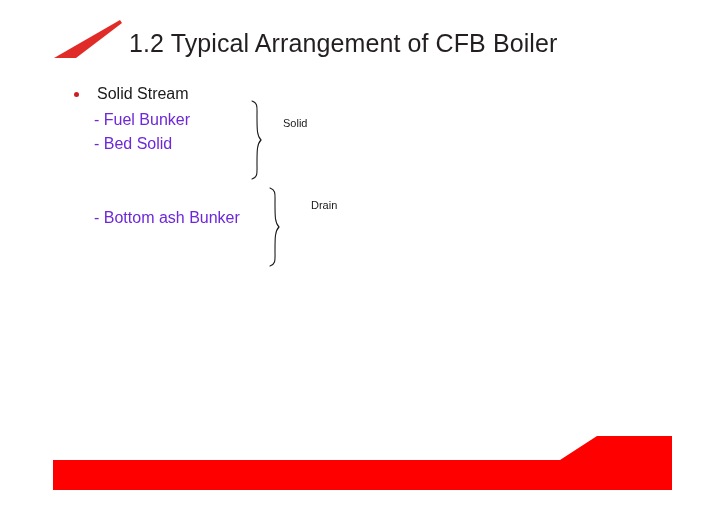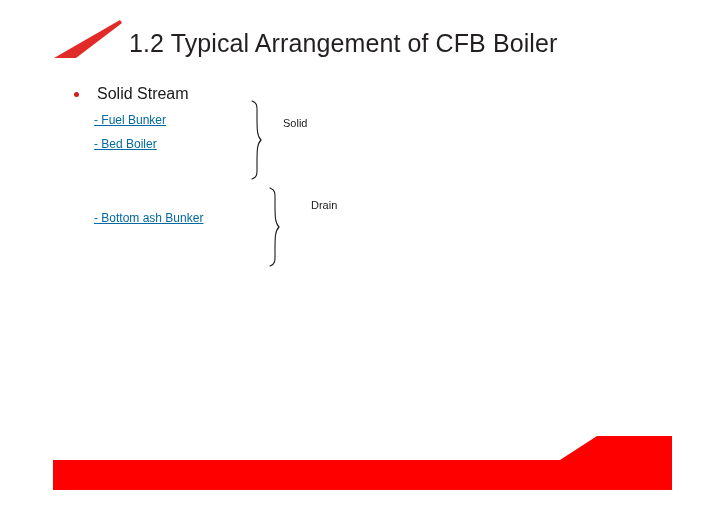--- a/index.html
+++ b/index.html
@@ -67,25 +67,24 @@
     top: 84px;
     font-size: 16px;
     line-height: 20px;
     color: #1a1a1a;
     white-space: nowrap;
   }
 
   .lvl2-text {
     position: absolute;
     left: 94px;
-    font-size: 12px;
+    font-size: 16px;
     line-height: 20px;
-    color: #0369a1;
+    color: #6d28d9;
     white-space: nowrap;
-    text-decoration: underline;
   }
 
   .feed-item-0 { top: 110px; }
   .feed-item-1 { top: 134px; }
   .feed-item-2 { top: 158px; }
 
   .drain-item-0 { top: 208px; }
   .drain-item-1 { top: 232px; }
 
   
@@ -142,21 +141,21 @@
   </svg>
 
   <div id="page-title">1.2 Typical Arrangement of CFB Boiler</div>
 
   <div id="body-content">
 
     <span class="bullet-dot"></span>
     <div class="lvl1-text">Solid Stream</div>
 
     <div class="lvl2-text feed-item-0">- Fuel Bunker</div>
-    <div class="lvl2-text feed-item-1">- Bed Boiler</div>
+    <div class="lvl2-text feed-item-1">- Bed Solid</div>
 
     <svg id="brace-feed" class="brace" viewBox="0 0 22 80" preserveAspectRatio="none">
       <path d="M 6 1 C 12 3, 11 7, 11 16 C 11 30, 11 36, 15 40 C 11 44, 11 50, 11 64 C 11 73, 12 77, 6 79" fill="none" stroke="#1a1a1a" stroke-width="1.1" stroke-linecap="round"></path>
     </svg>
     <div id="label-feed" class="group-label">Solid</div>
 
     <div class="lvl2-text drain-item-0">- Bottom ash Bunker</div>
 
     <svg id="brace-drain" class="brace" viewBox="0 0 22 80" preserveAspectRatio="none">
       <path d="M 6 1 C 12 3, 11 7, 11 16 C 11 30, 11 36, 15 40 C 11 44, 11 50, 11 64 C 11 73, 12 77, 6 79" fill="none" stroke="#1a1a1a" stroke-width="1.1" stroke-linecap="round"></path>

